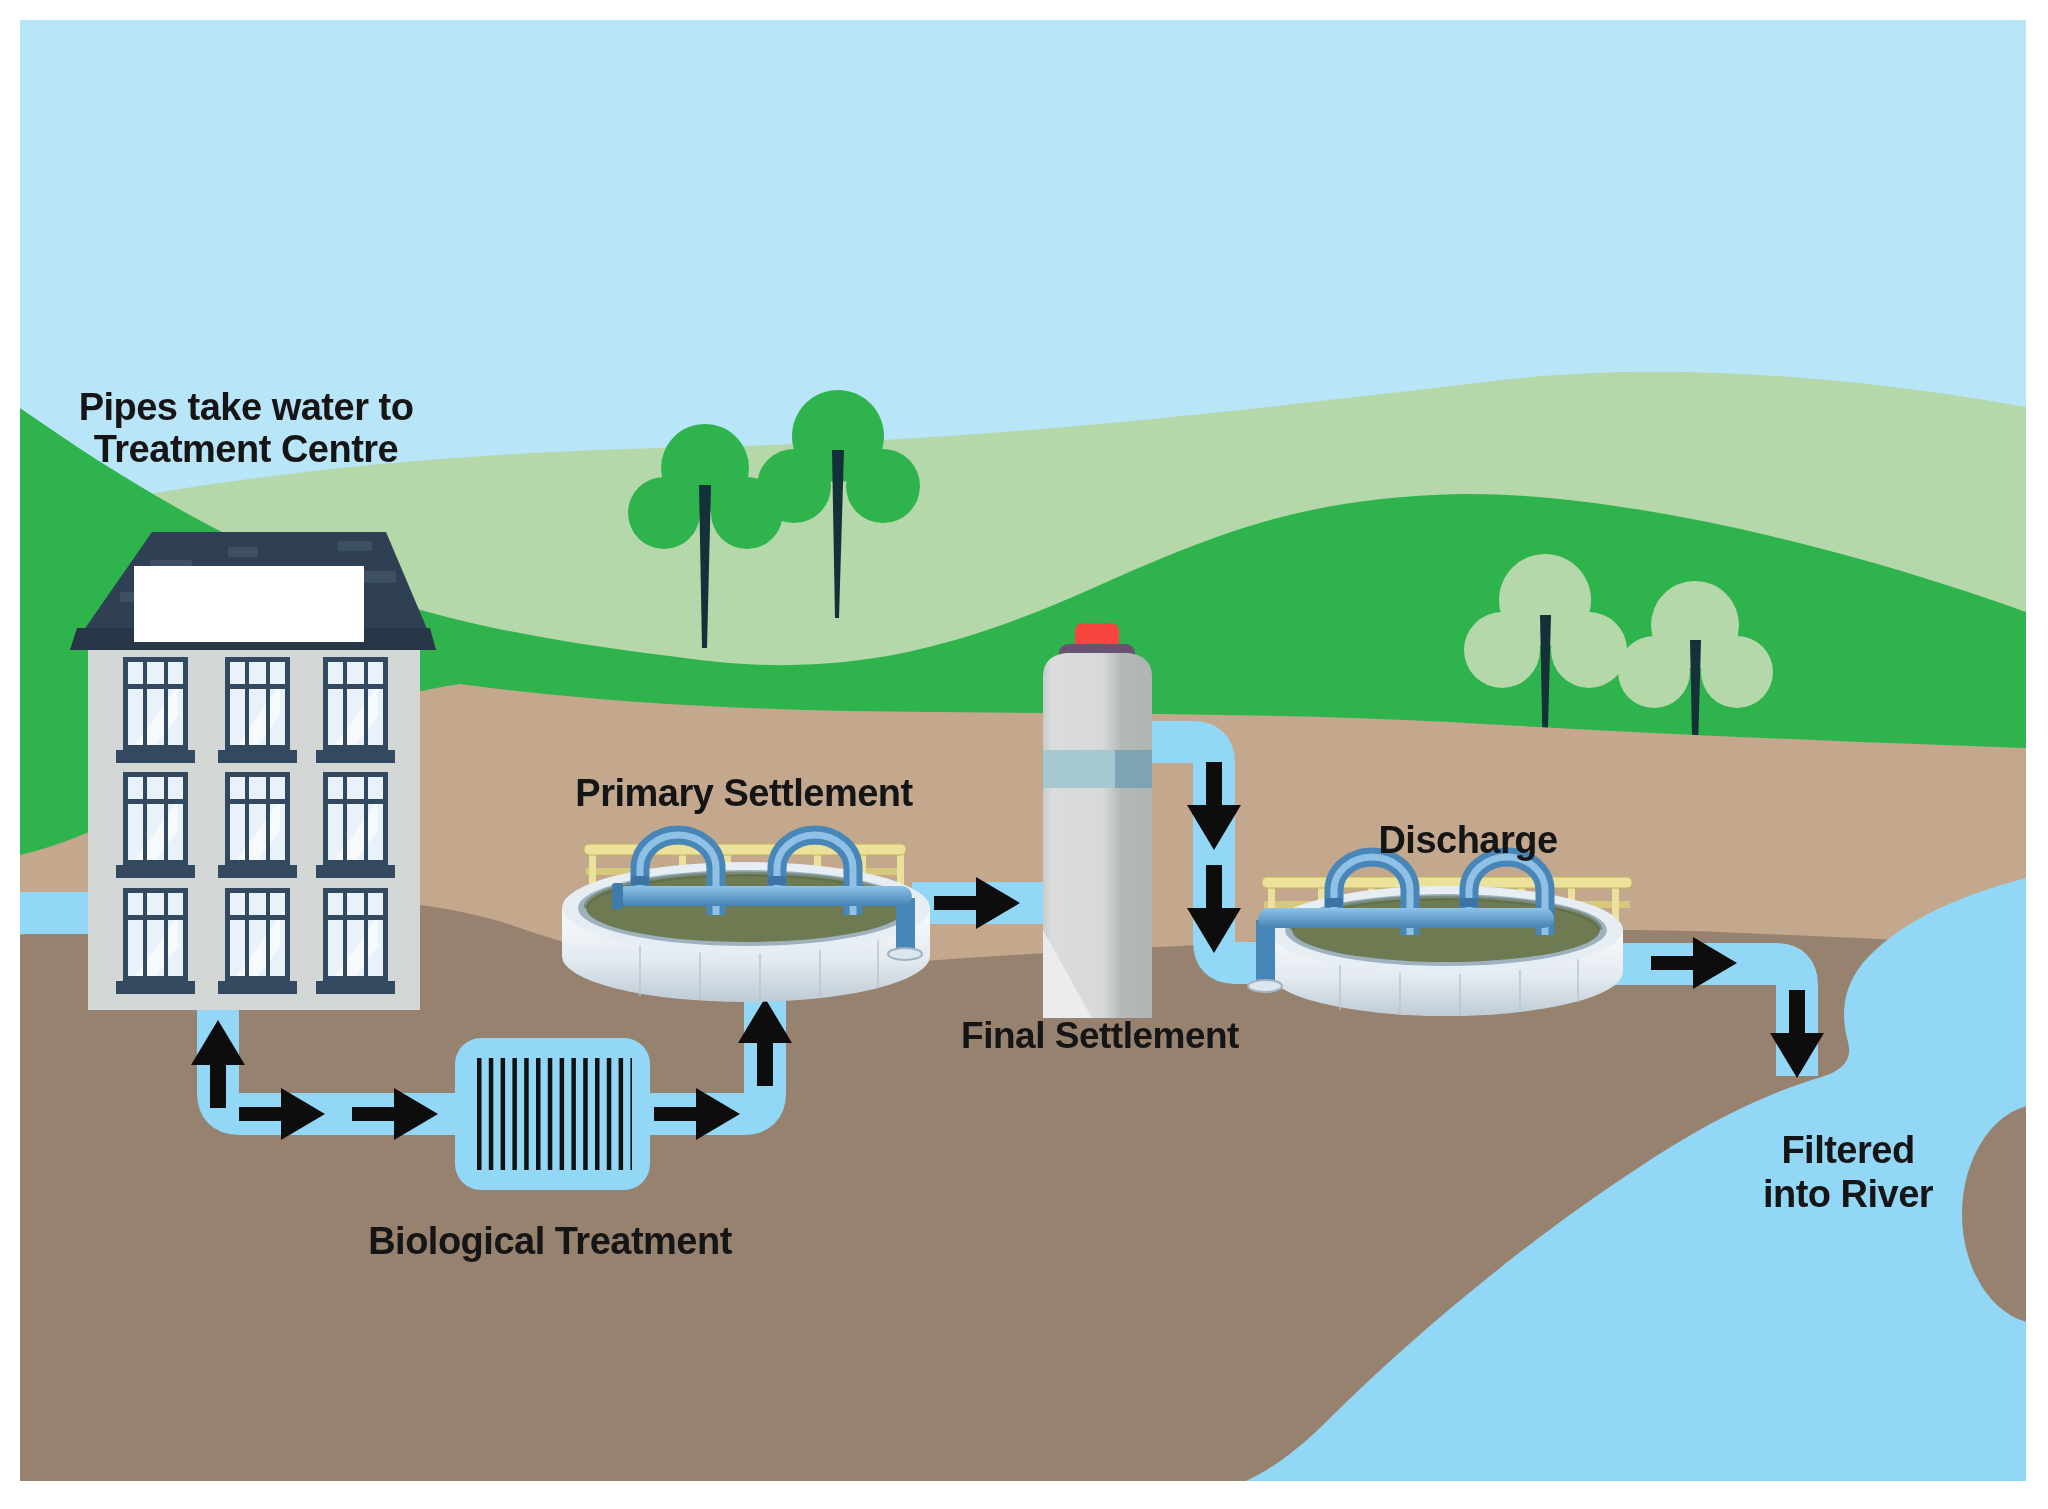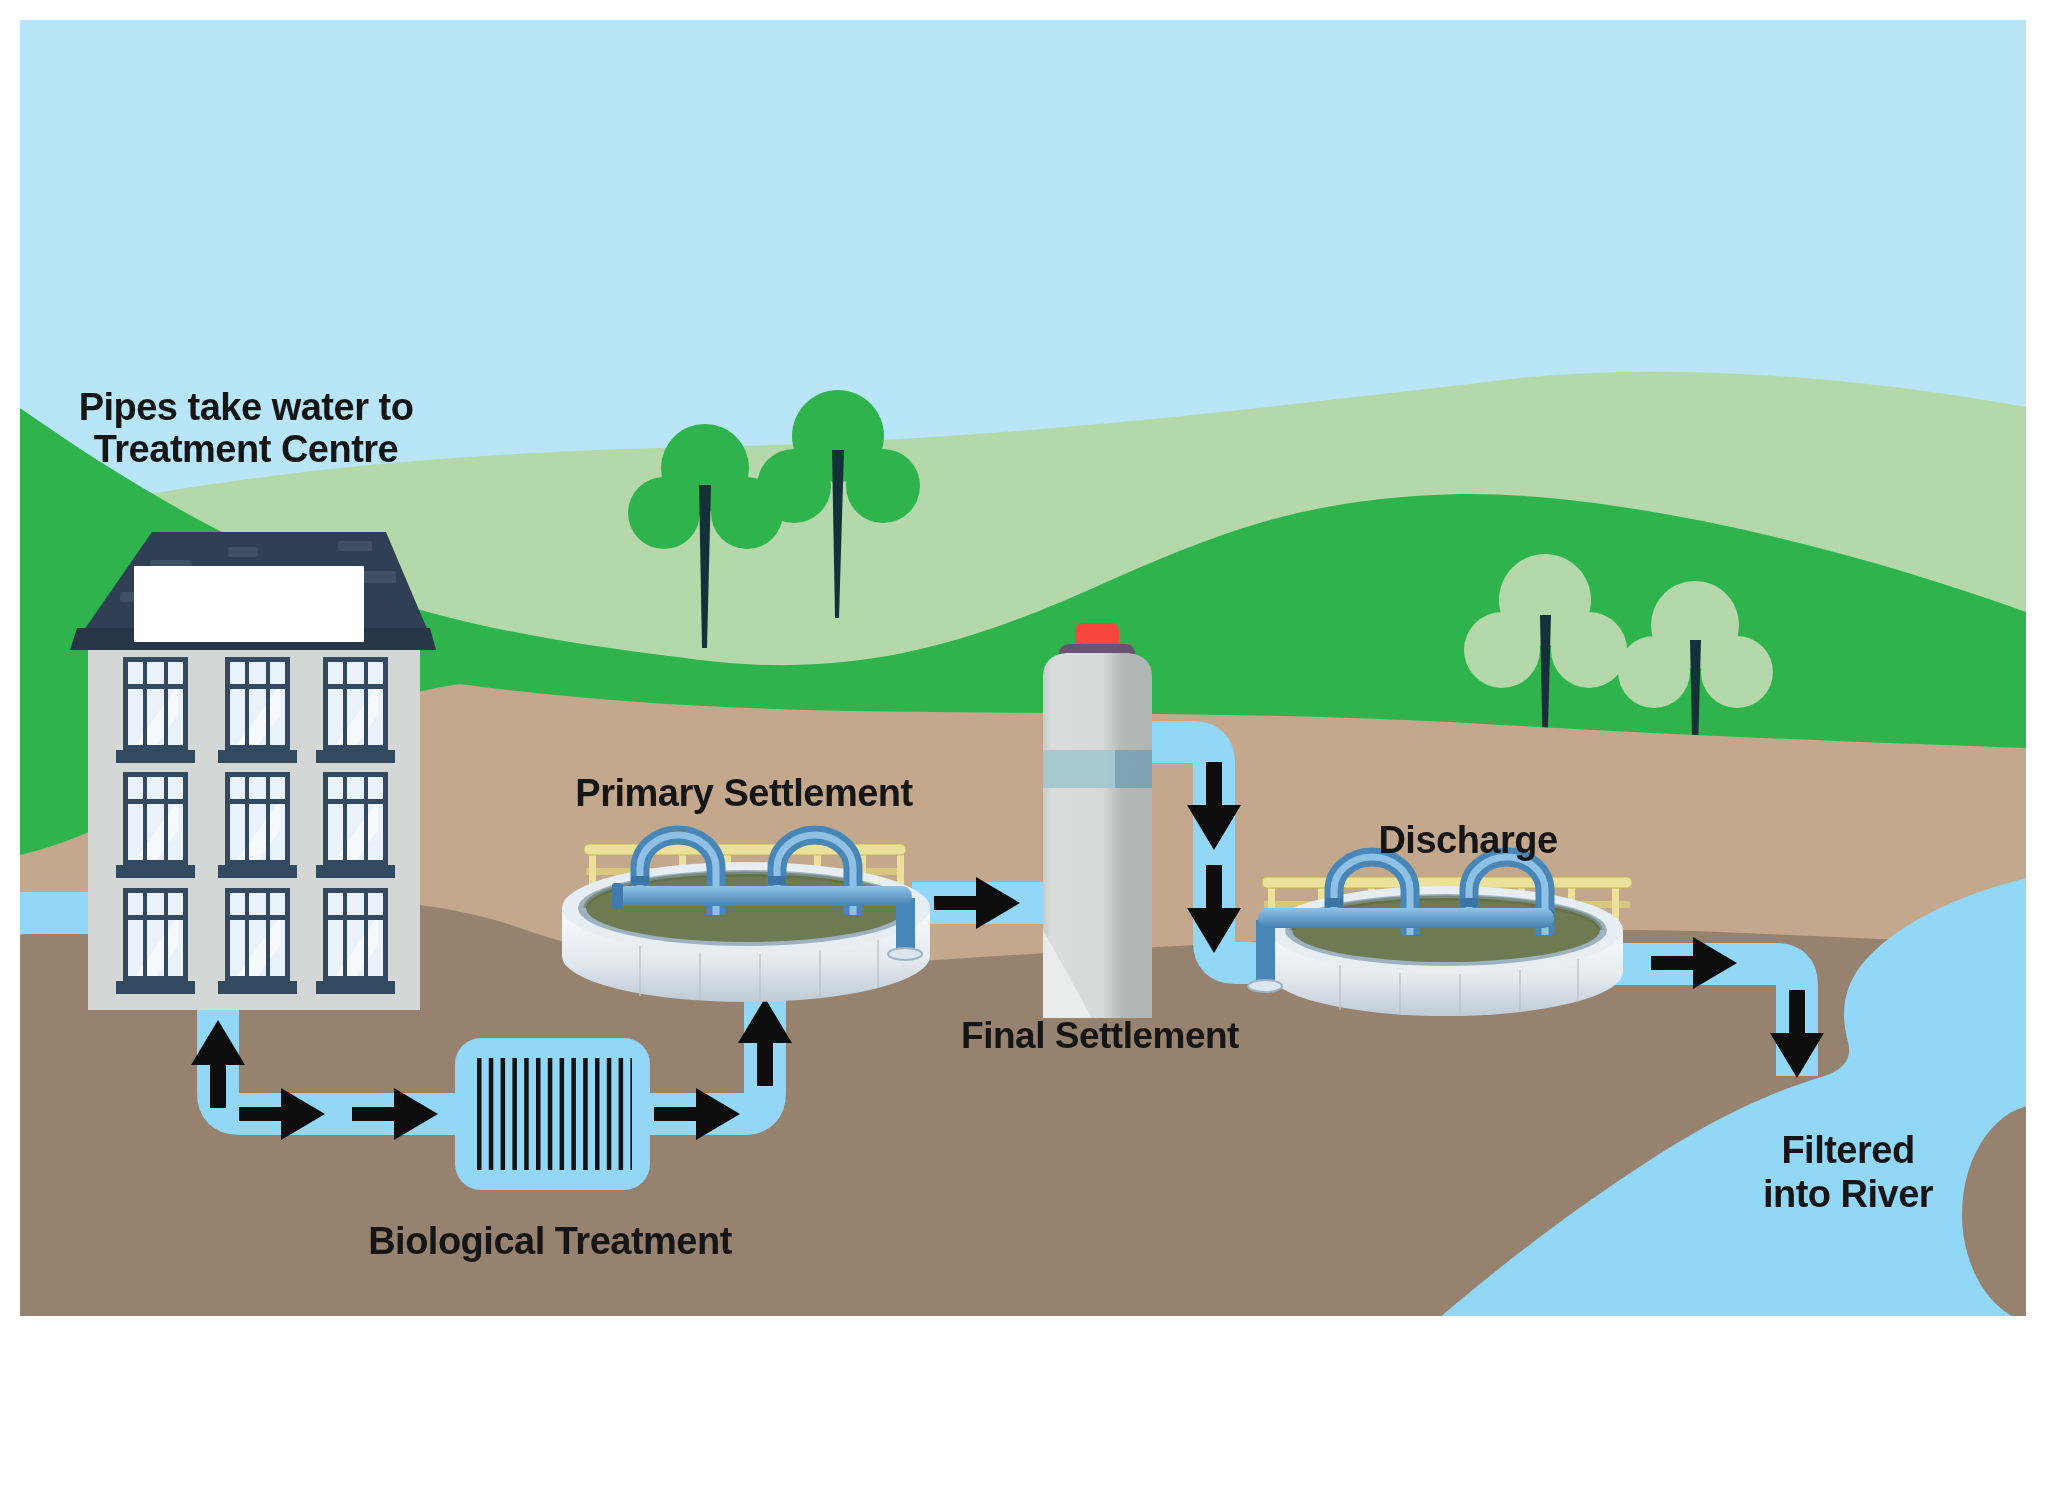--- a/index.html
+++ b/index.html
@@ -1,16 +1,16 @@
 <!DOCTYPE html>
 <html style="--sky: #b9e5f8; --hill_light: #b5d8ab; --hill_dark: #2fb34c; --ground_upper: #c3a88d; --ground_lower: #96826e; --channel: #92d7f6; --river: #92d7f6; --tank_water: #6d7a52; --railing: #ece19b; --railing_dark: #d6c97d; --pipe_blue: #4886b8; --pipe_highlight: #8fc0e5; --roof: #2f4054; --roof_eave: #273748; --facade: #d3d8d6; --window_frame: #33495f; --glass: #e9f2fb; --arrow: #0d0d0d; --tower_cap: #6a5372; --tower_knob: #f7463d; --tower_band: #7ba3b3; --tower_band_light: #a6c9d3; --trunk: #143038; --text_color: #151515;"><head>
 <meta charset="utf-8">
 <style>
   html,body{margin:0;padding:0;background:#ffffff;}
-  .stage{width:2048px;height:1316px;position:relative;background:#ffffff;font-family:"Liberation Sans",sans-serif;}
+  .stage{width:2048px;height:1509px;position:relative;background:#ffffff;font-family:"Liberation Sans",sans-serif;}
   svg{display:block;}
   text{font-family:"Liberation Sans",sans-serif;font-weight:700;fill:var(--text_color);letter-spacing:-0.5px;}
   .lbl{font-size:38px;}
   .lbl-sm{font-size:37px;}
 </style>
 </head>
 <body>
 
 <div class="stage">
 <svg width="2048" height="1509" viewBox="0 0 2048 1509">

